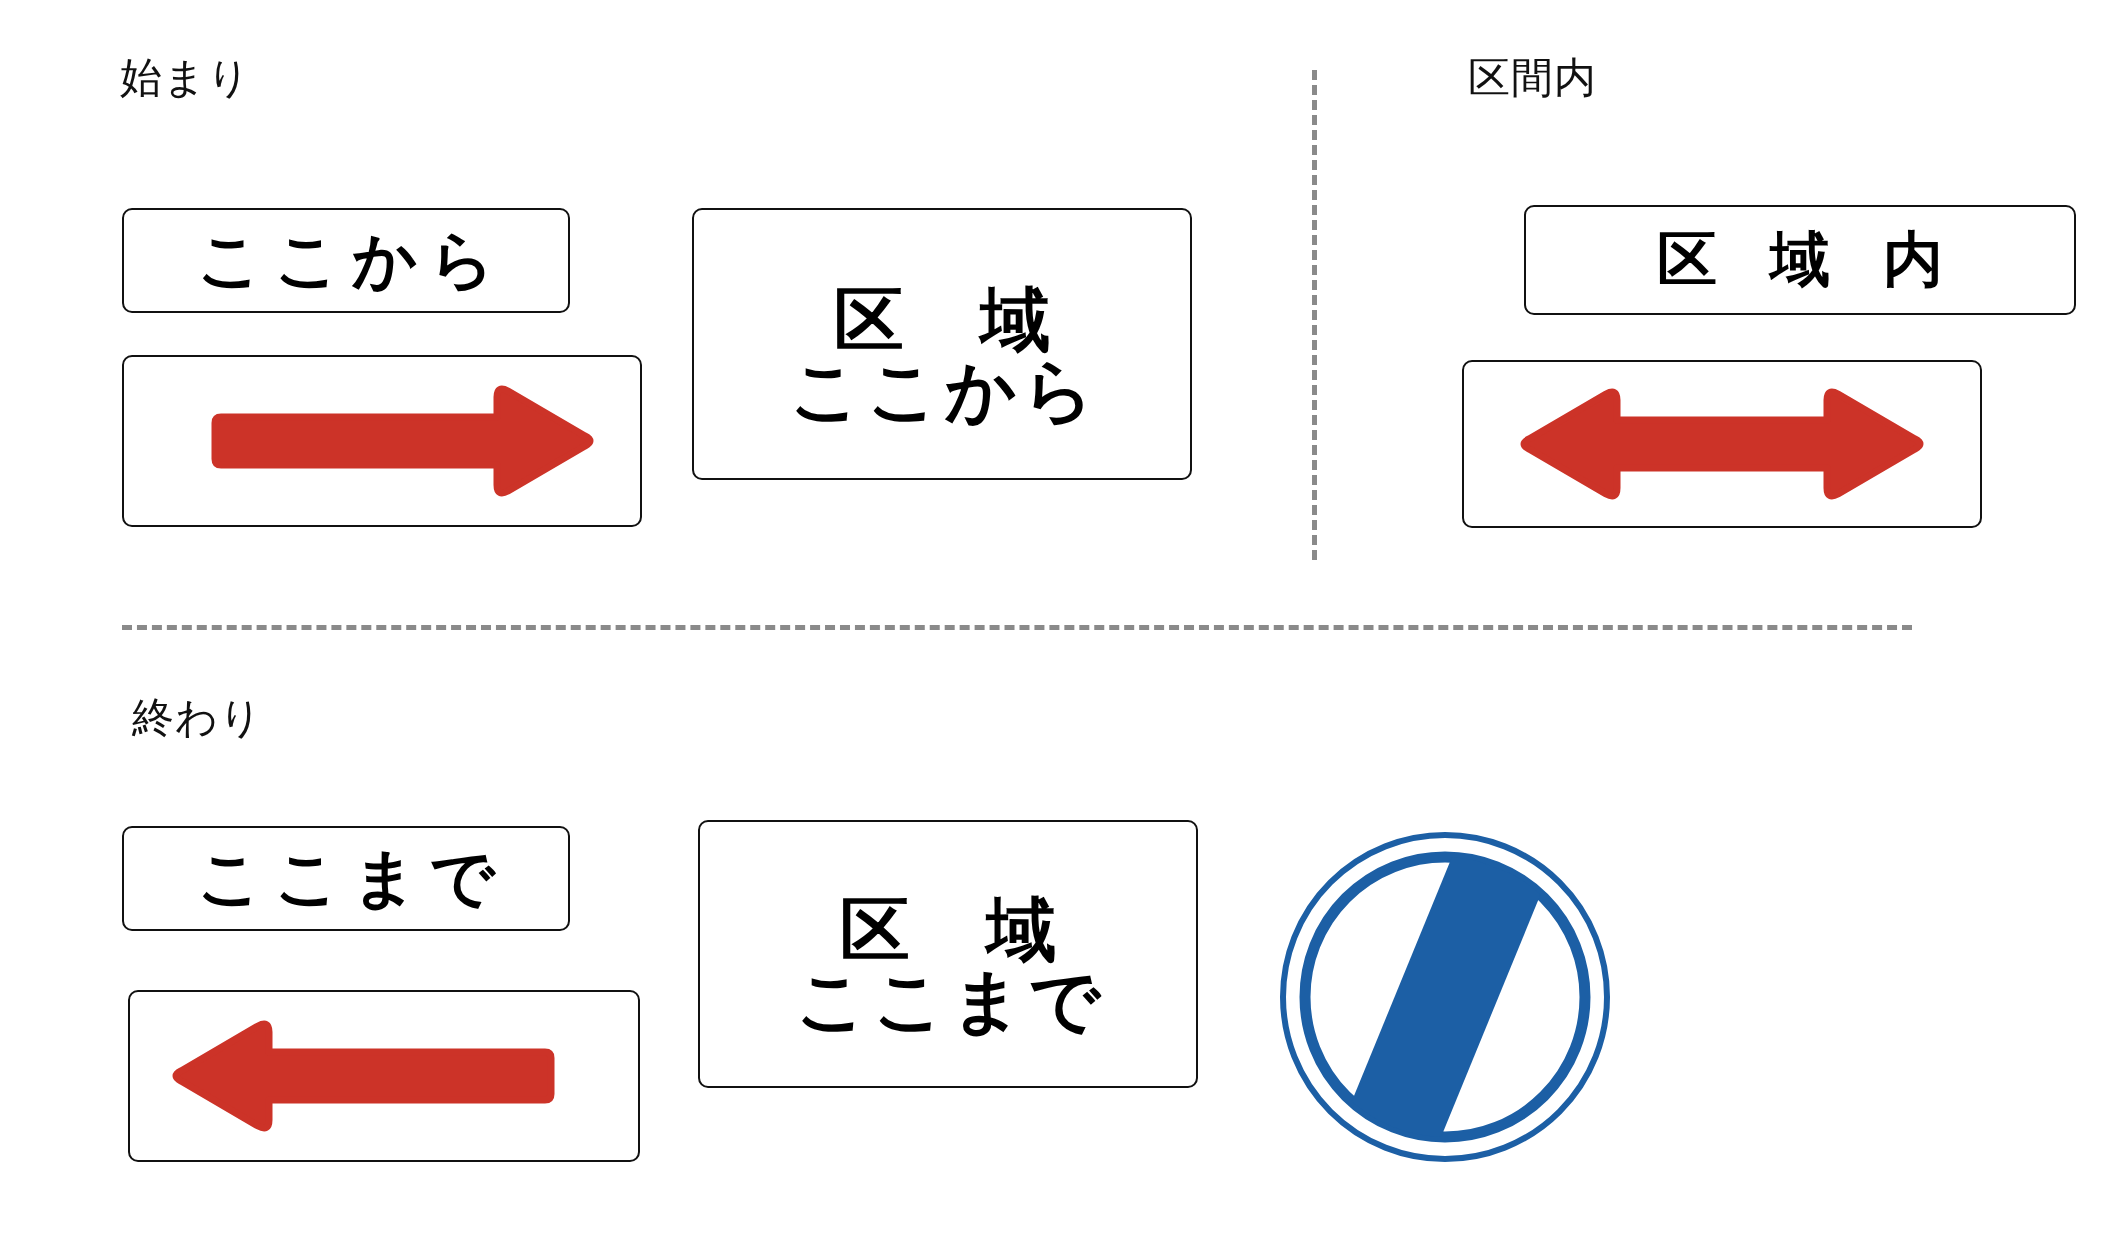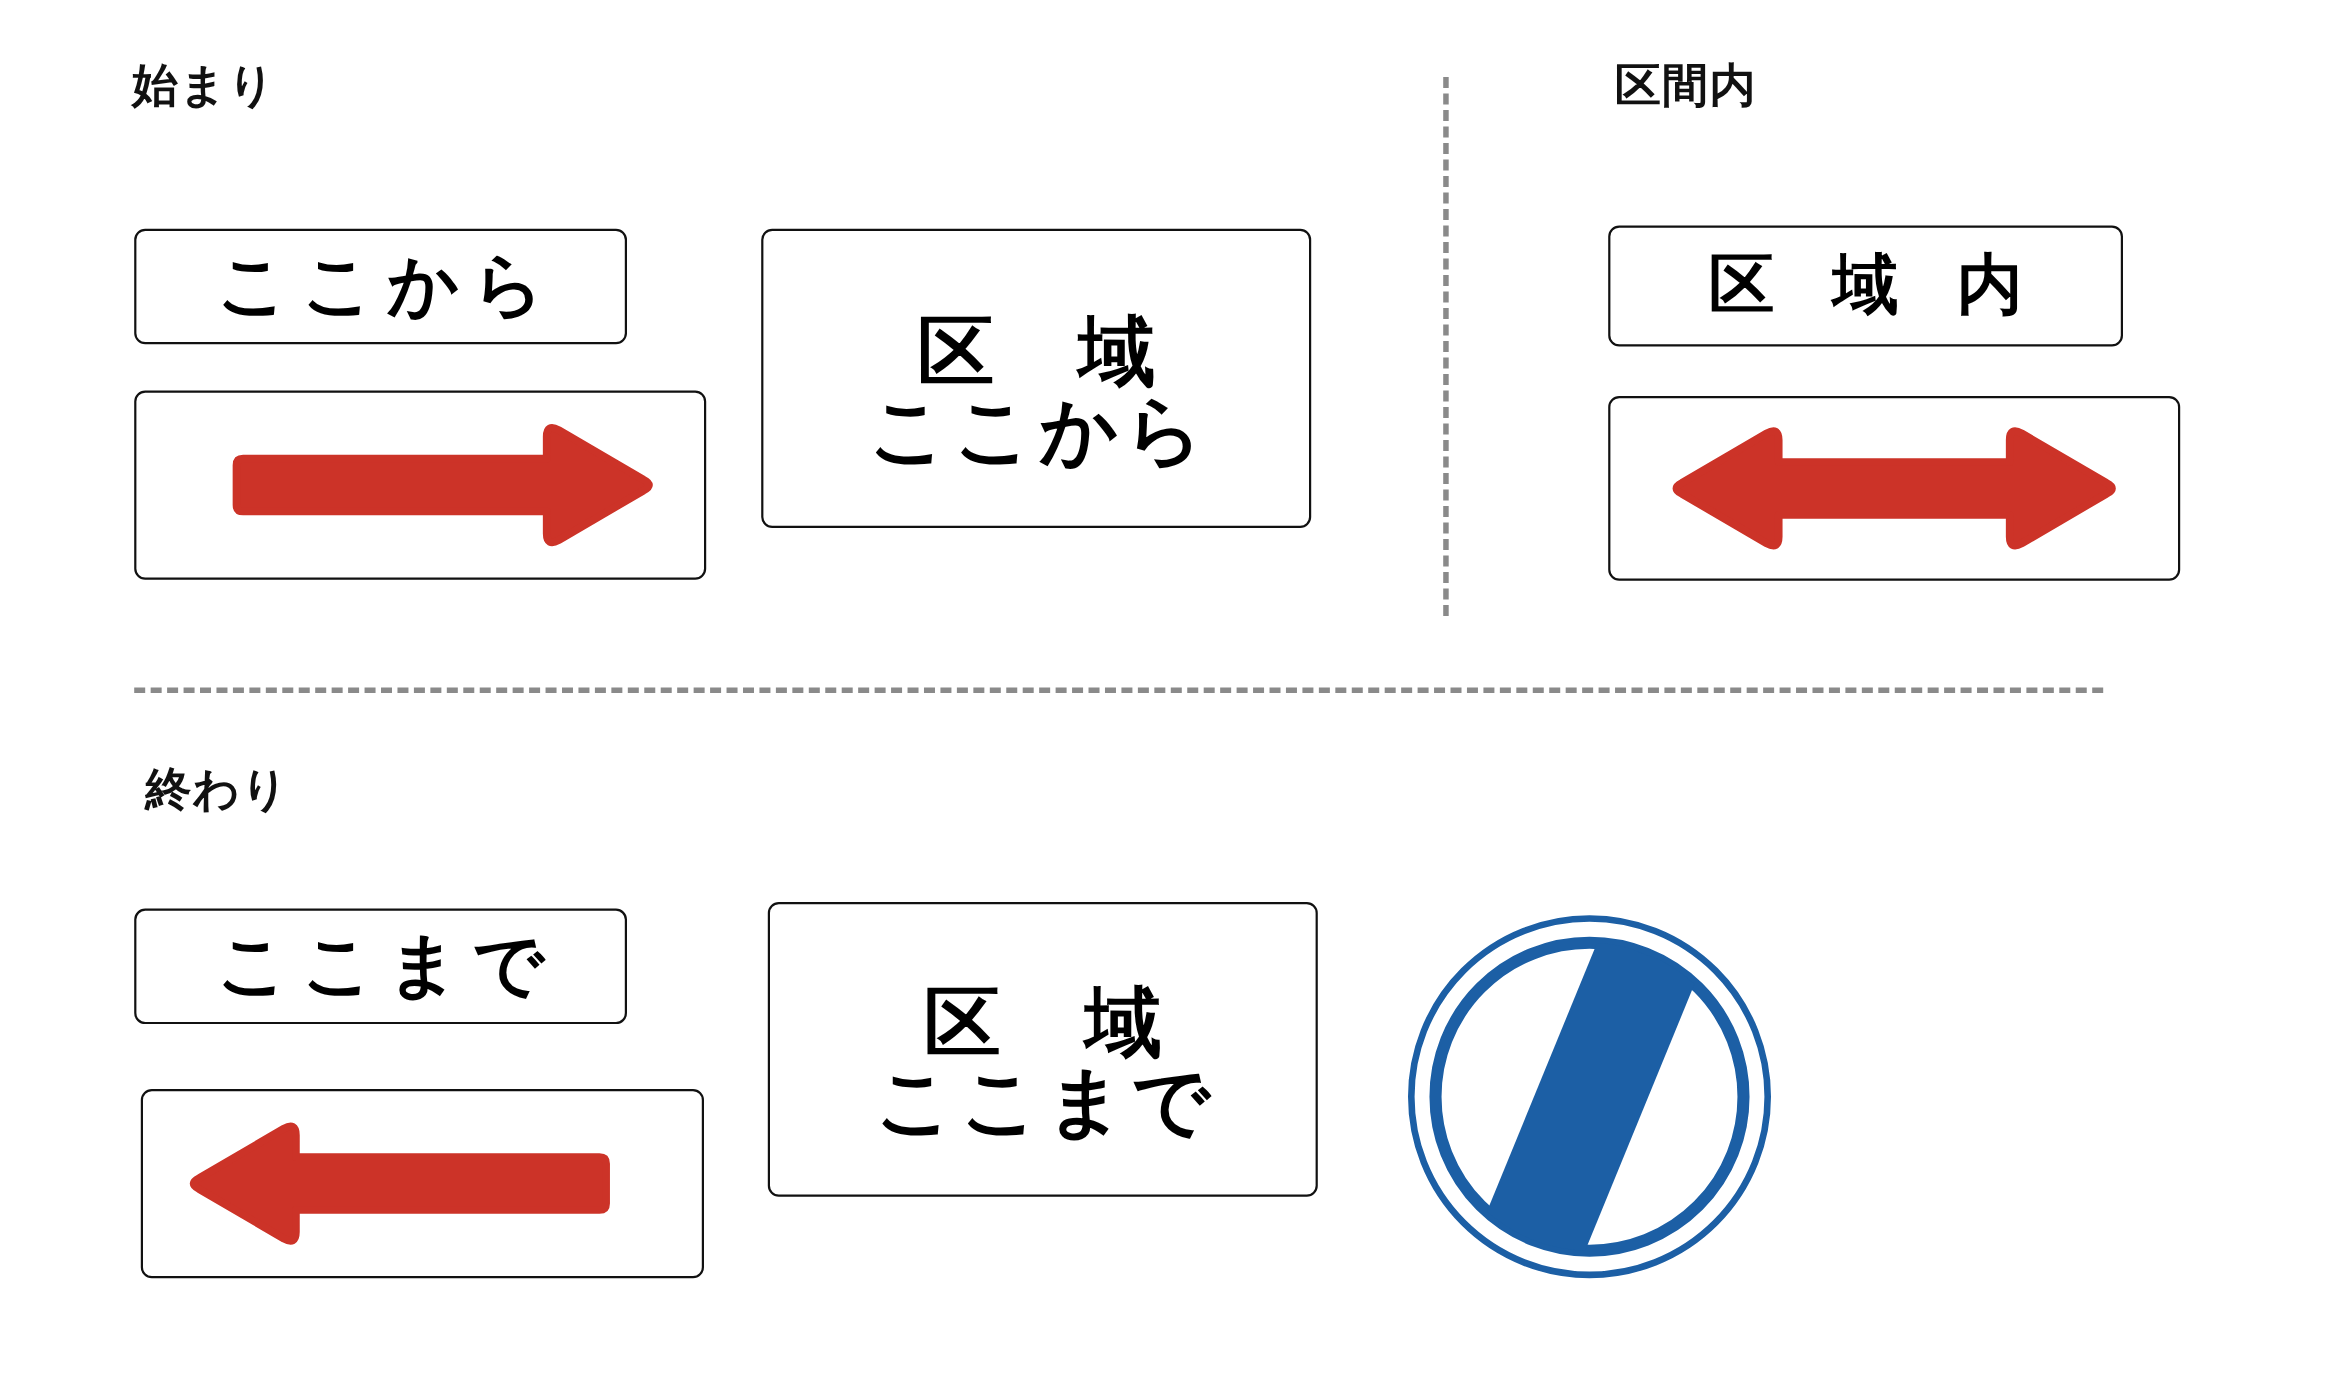--- a/index.html
+++ b/index.html
@@ -9,21 +9,21 @@
     font-family:"Liberation Sans","DejaVu Sans",sans-serif;
     color:#111;
     position:relative;
     overflow:hidden;
   }
   .canvas{position:relative;width:2114px;height:1260px;}
 
   .section-title{
     position:absolute;
     font-size:42px;
-    font-weight:700;
+    font-weight:400;
     letter-spacing:1px;
     color:#111;
     white-space:nowrap;
   }
 
   
   .v-divider{
     position:absolute;
     width:0;
     border-left:5px dashed #8a8a8a;
@@ -91,21 +91,21 @@
     </svg>
   </div>
 
   <div class="plate" style="left:692px;top:208px;width:500px;height:272px;">
     <span class="plate-text t-2line">
       <span class="l1">区 域</span>
       <span class="l2">ここから</span>
     </span>
   </div>
 
-  <div class="plate" style="left:1462px;top:205px;width:468px;height:110px;">
+  <div class="plate" style="left:1524px;top:205px;width:552px;height:110px;">
     <span class="plate-text t-kuikinai">区 域 内</span>
   </div>
 
   <div class="plate" style="left:1462px;top:360px;width:520px;height:168px;">
     <svg class="arrow-svg" width="450" height="120" viewBox="0 0 450 120">
       <path d="M 120 16 Q 120 4 109 10 L 32 55 Q 22 60 32 65 L 109 110
                Q 120 116 120 104 L 120 84 L 330 84 L 330 104
                Q 330 116 341 110 L 418 65 Q 428 60 418 55 L 341 10
                Q 330 4 330 16 L 330 36 L 120 36 Z" fill="#cc3328" stroke="#cc3328" stroke-width="7" stroke-linejoin="round"></path>
     </svg>

